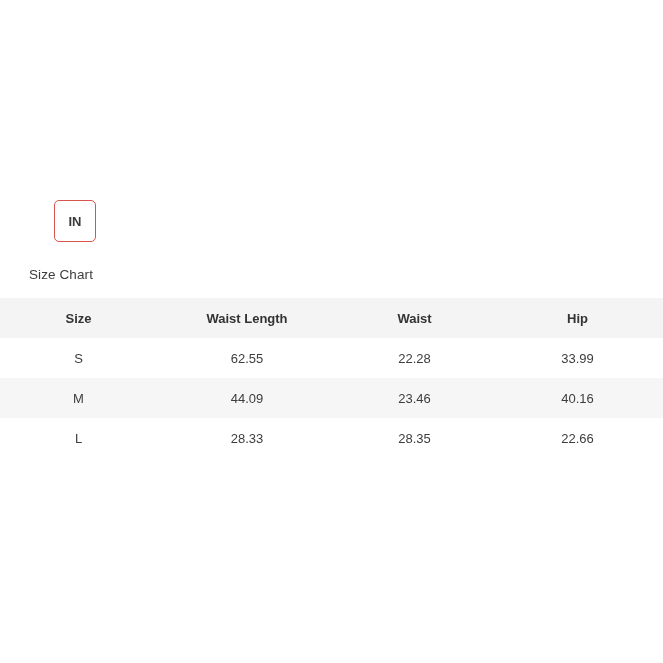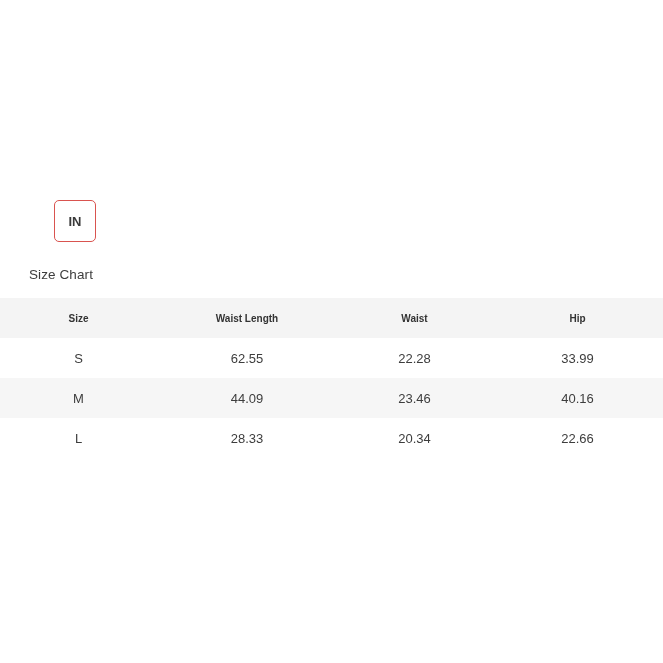--- a/index.html
+++ b/index.html
@@ -73,21 +73,21 @@
     font-weight: normal;
     padding: 0;
     height: 40px;
     vertical-align: middle;
   }
   table.size-table thead tr {
     background: #f4f4f4;
   }
   table.size-table thead th {
     font-weight: bold;
-    font-size: 10px;
+    font-size: 13px;
     color: #333333;
   }
   table.size-table tbody tr.row-even {
     background: #ffffff;
   }
   table.size-table tbody tr.row-odd {
     background: #f6f6f6;
   }
   col.c-size { width: 157px; }
   col.c-len  { width: 180px; }
@@ -130,20 +130,20 @@
         </tr>
         <tr class="row-odd">
           <td>M</td>
           <td>44.09</td>
           <td>23.46</td>
           <td>40.16</td>
         </tr>
         <tr class="row-even">
           <td>L</td>
           <td>28.33</td>
-          <td>20.34</td>
+          <td>28.35</td>
           <td>22.66</td>
         </tr>
       </tbody>
     </table>
   </div>
 
 </div>
 
 </body></html>

